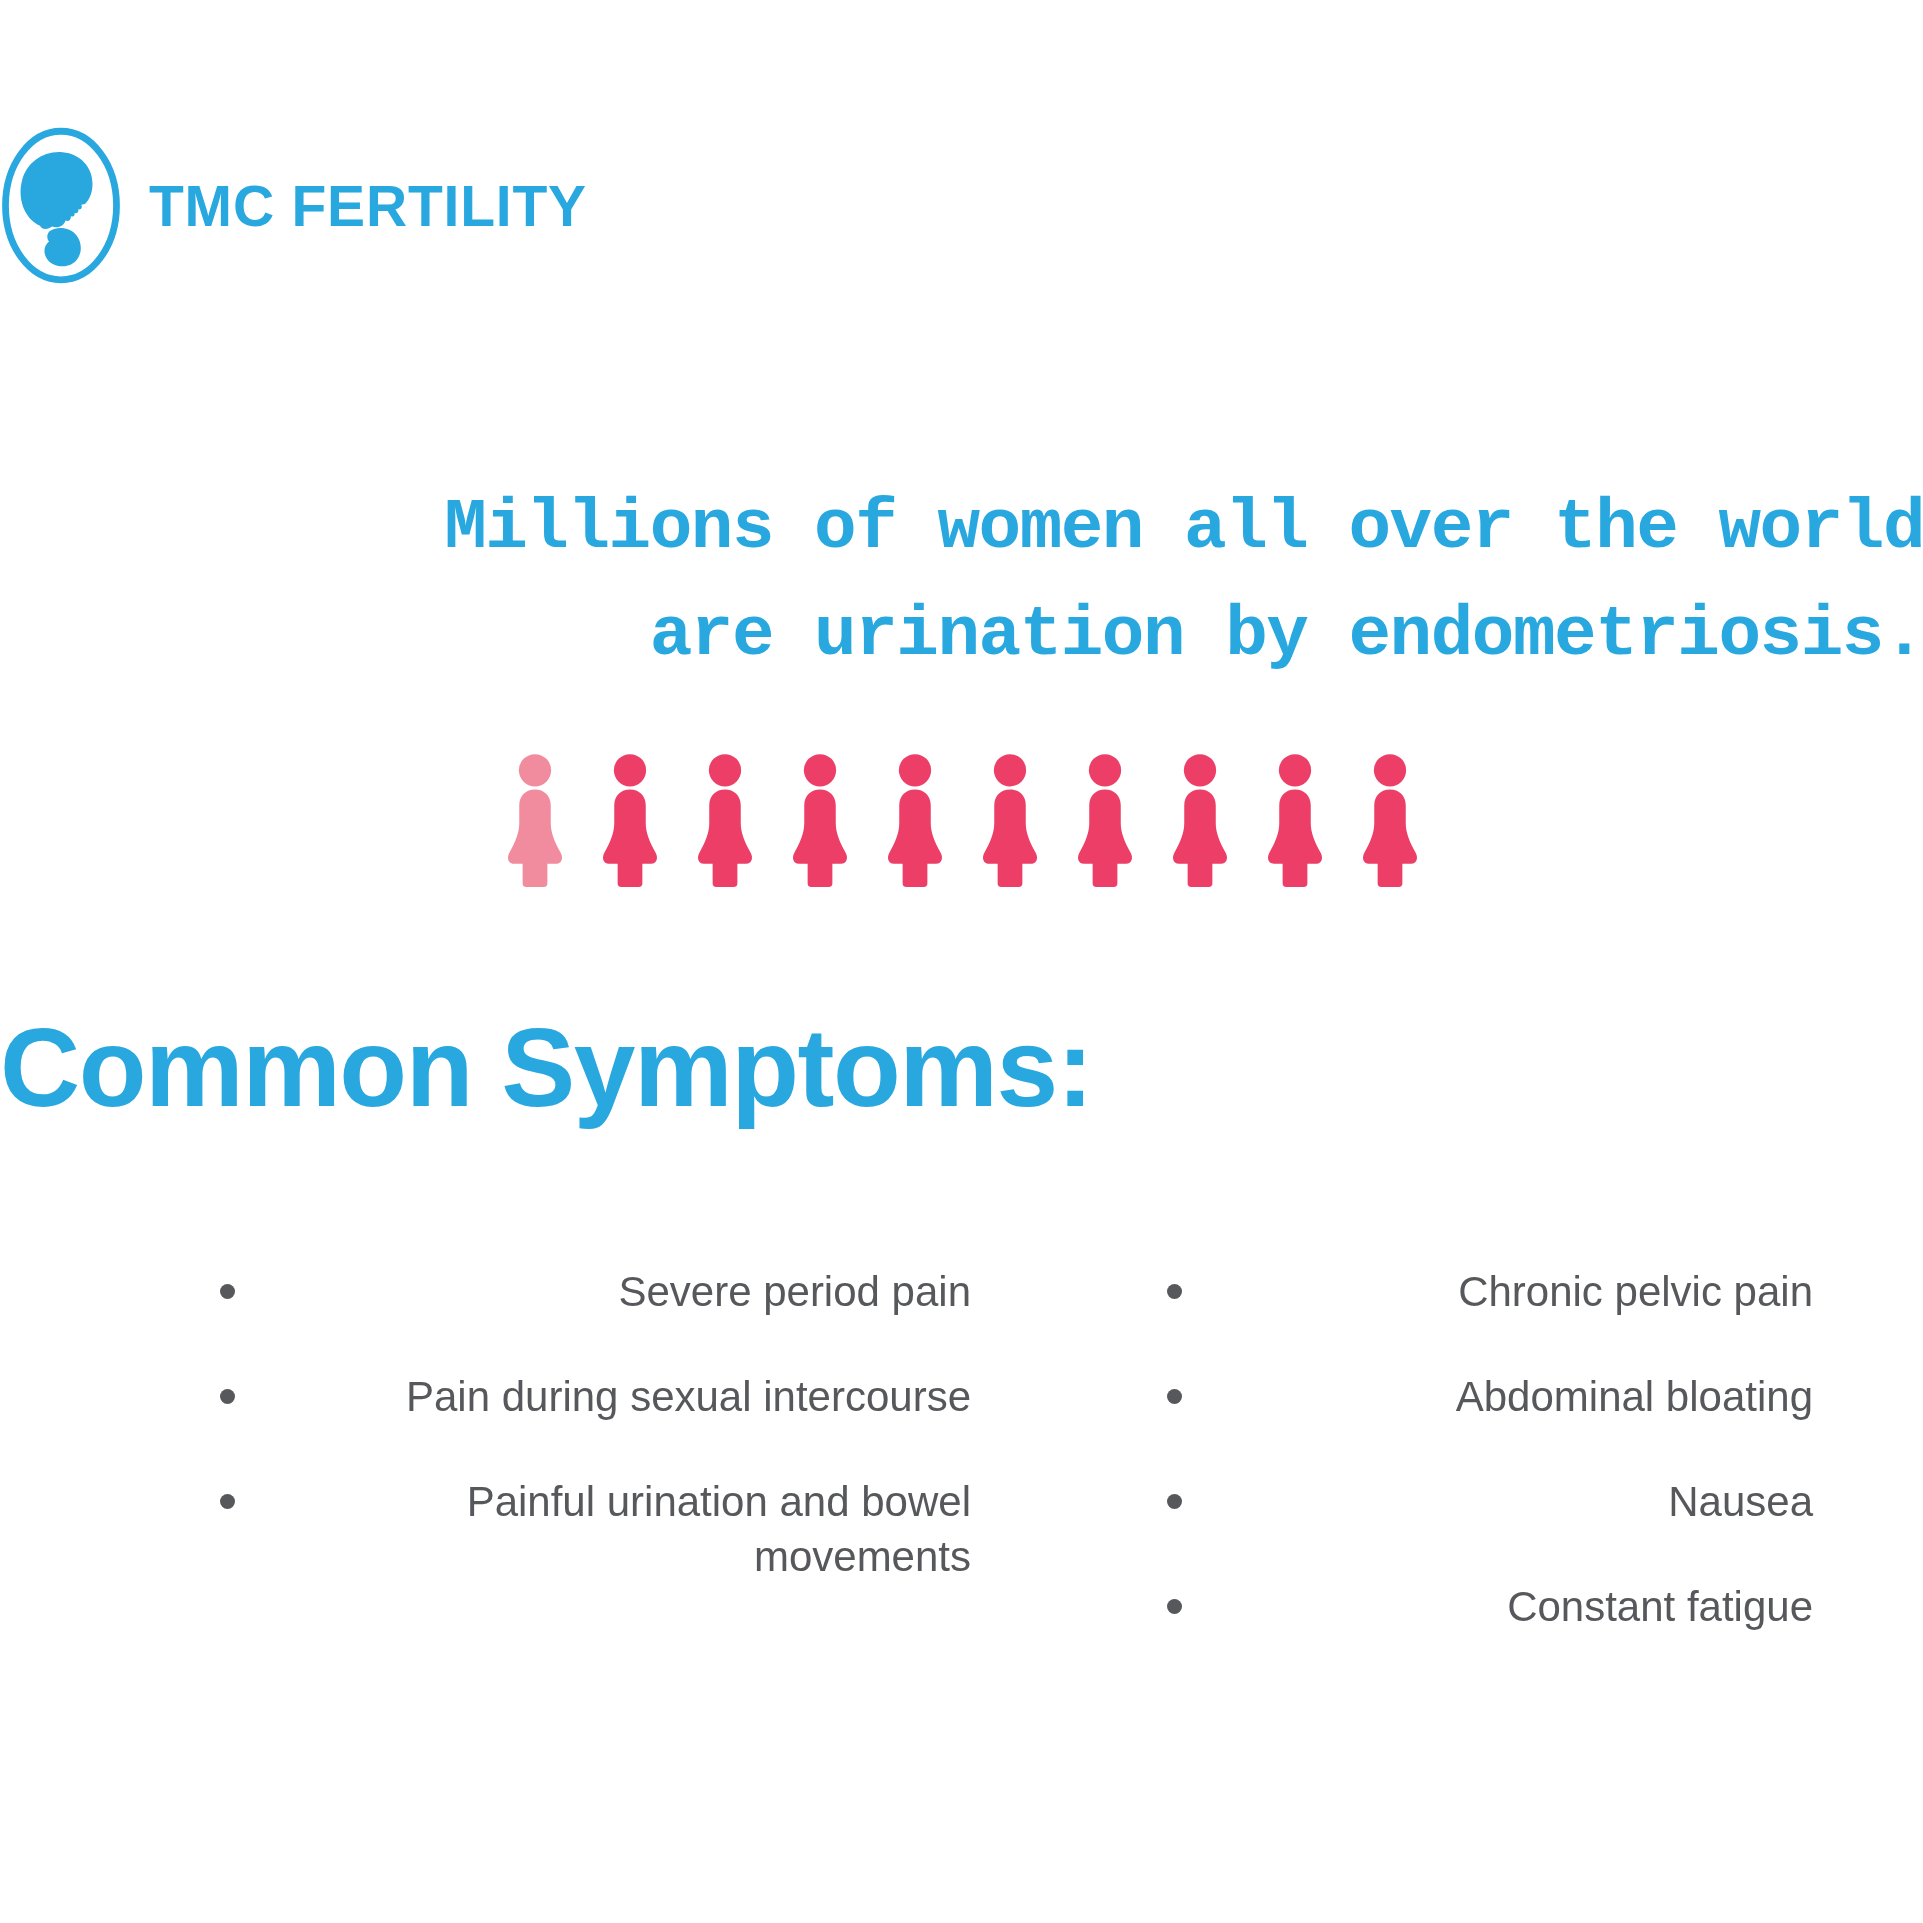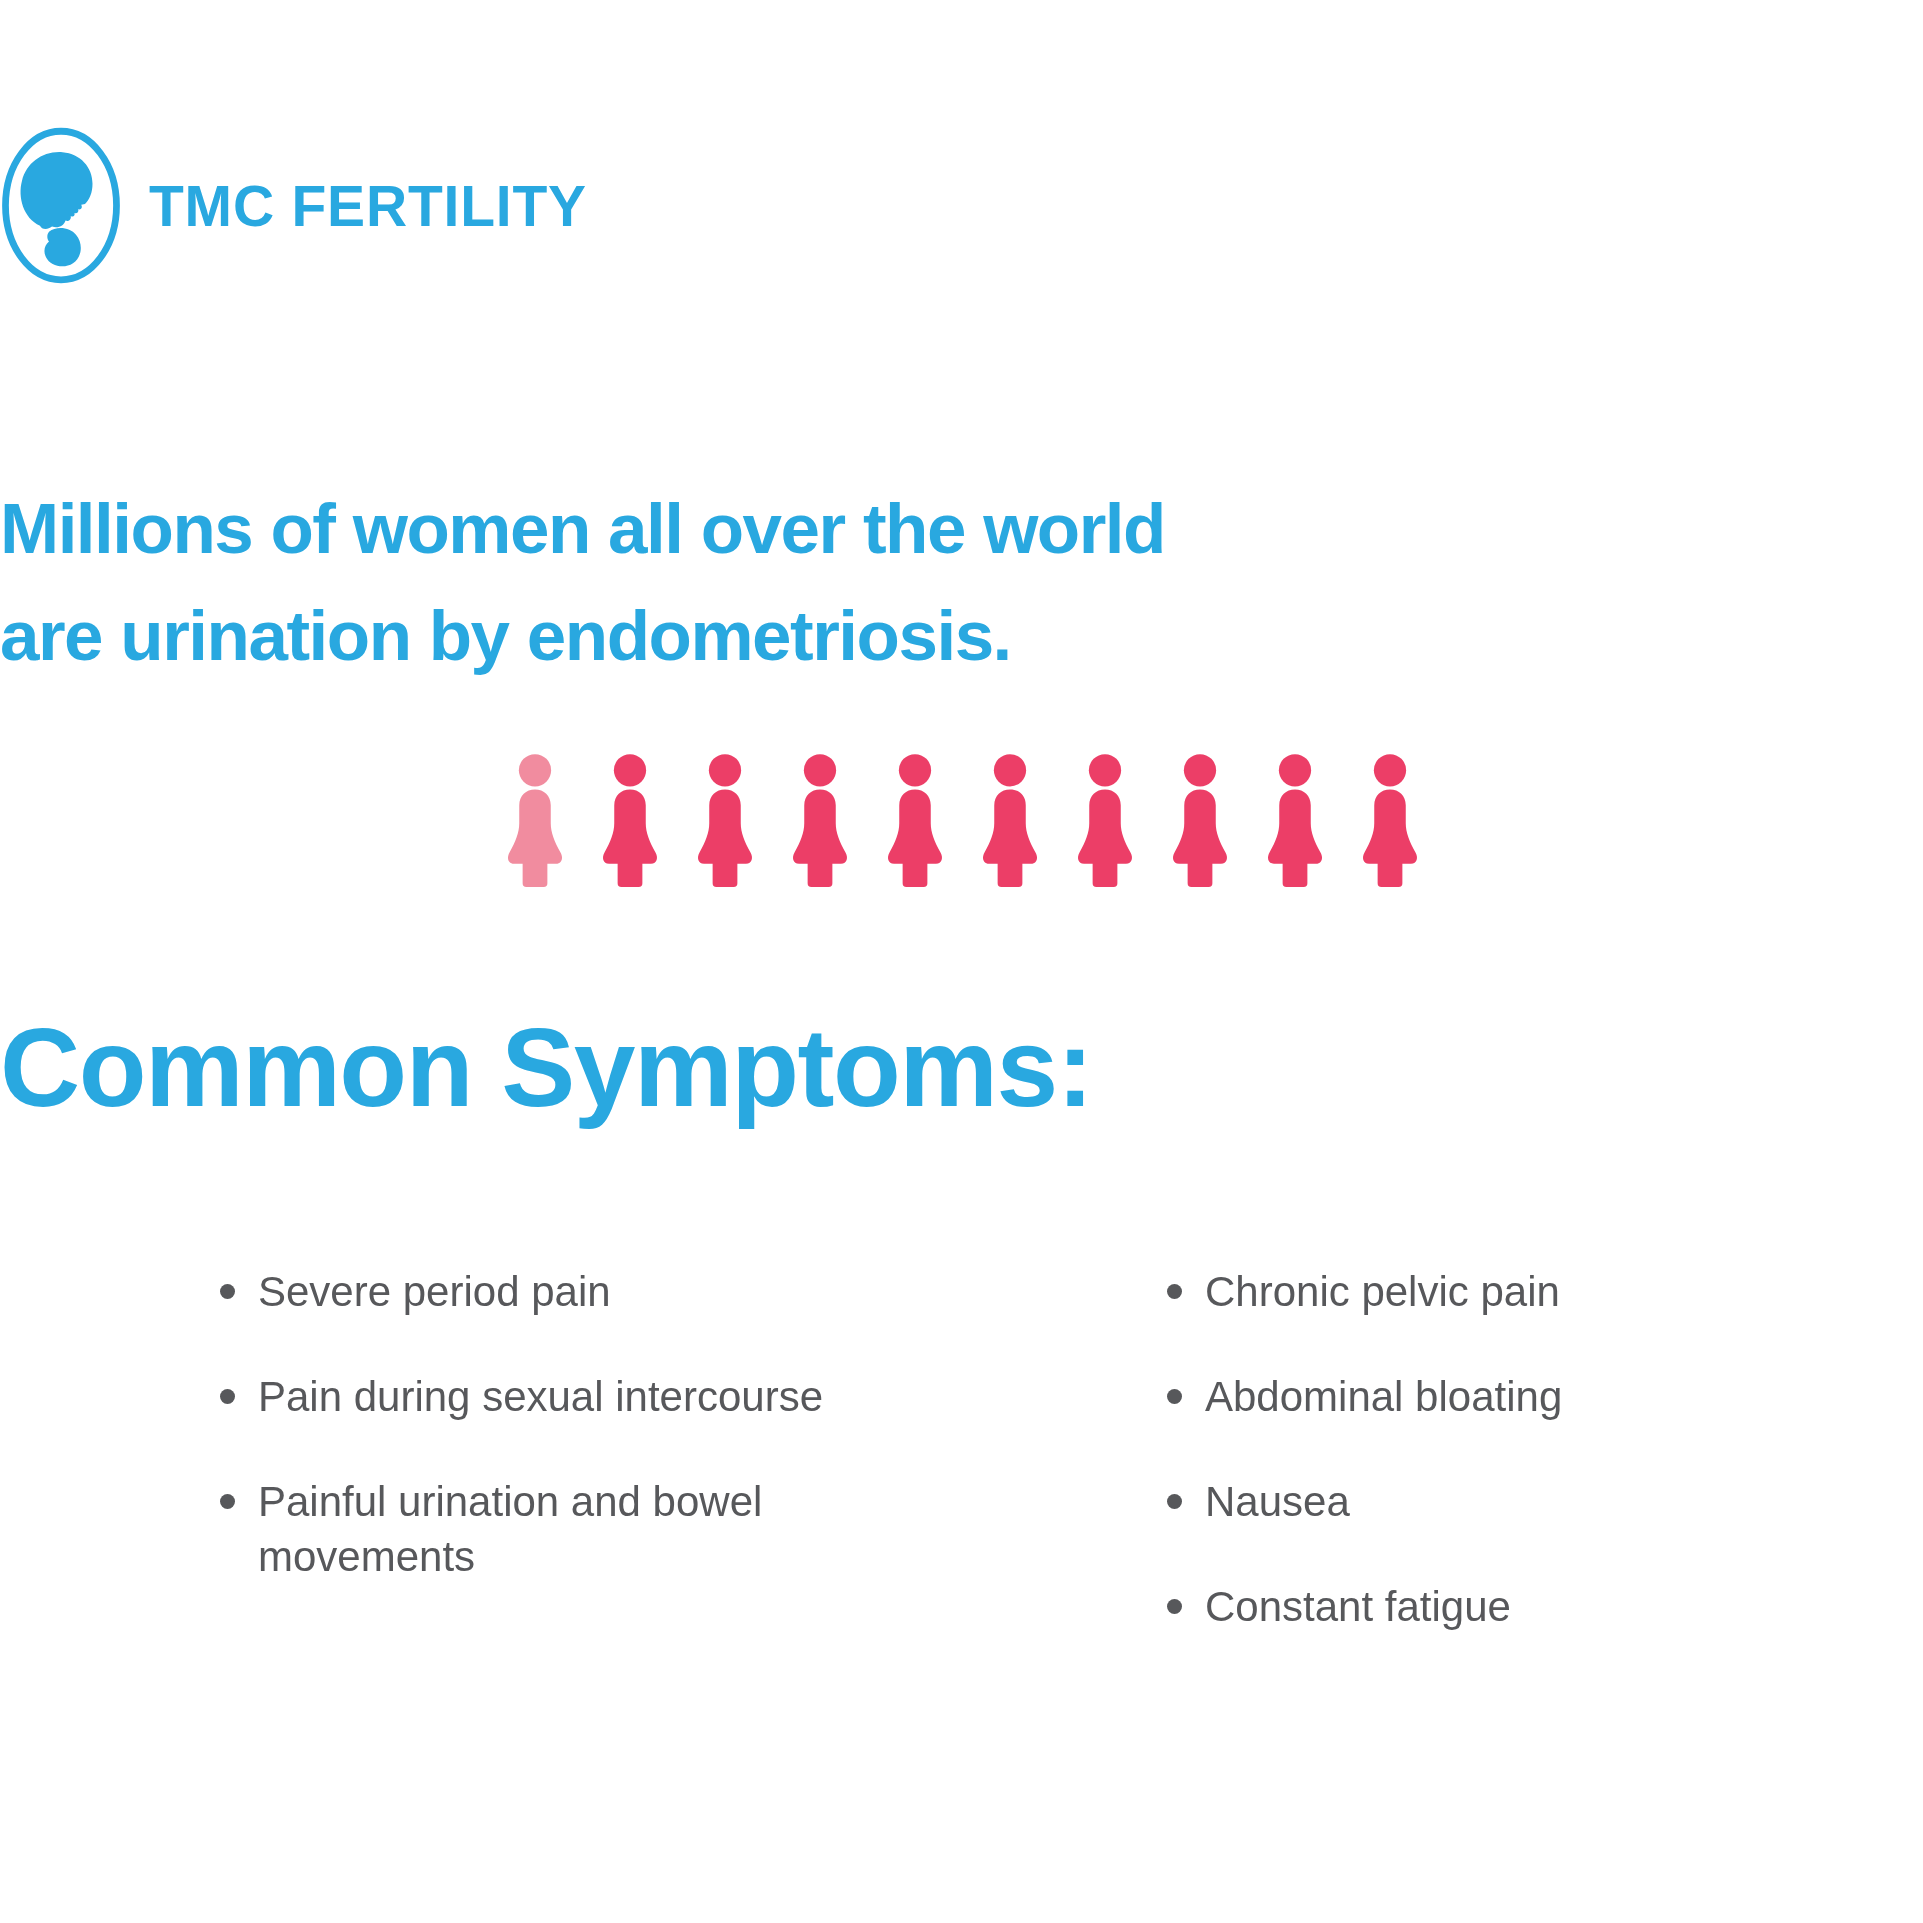--- a/index.html
+++ b/index.html
@@ -18,43 +18,43 @@
   .logo-mark{width:122px;height:159px;display:block;}
   .logo-mark .ring{fill:none;stroke:var(--brand-blue);stroke-width:9px;}
   .logo-mark .fetus{fill:var(--brand-blue);}
   .brand-name{
     font-size:57px;font-weight:bold;color:var(--brand-blue);
     letter-spacing:0.8px;white-space:nowrap;
   }
   
   .headline{
     position:absolute;top:475px;left:0;width:100%;
-    text-align:left;color:var(--brand-blue);
-    font-size:71px;font-weight:bold;line-height:107px;letter-spacing:-1.5px;
+    text-align:right;color:var(--brand-blue);
+    font-size:71px;font-weight:bold;line-height:107px;letter-spacing:-1.5px;font-family:Liberation Mono, monospace;
   }
   
   .icons-row{
     position:absolute;top:754px;left:0;width:100%;
     display:flex;justify-content:center;align-items:flex-start;gap:35px;
   }
   .woman-icon{width:60px;height:133px;display:block;fill:var(--pink-dark);}
   .woman-icon.highlighted{fill:var(--pink-light);}
   
   .symptoms-heading{
     position:absolute;top:999px;left:0;width:100%;
     color:var(--brand-blue);
     font-size:111px;font-weight:bold;letter-spacing:-1.5px;line-height:1.25;
   }
   
   .symptom-col{position:absolute;top:1264px;list-style:none;margin:0;padding:0;}
   .symptom-col.left{left:220px;width:751px;}
   .symptom-col.right{left:1167px;width:646px;}
   .symptom-item{
     position:relative;padding-left:38px;margin-bottom:50px;
-    color:var(--text-gray);font-size:42px;font-weight:500;line-height:55px;
+    color:var(--text-gray);font-size:42px;font-weight:500;line-height:55px;text-align:right;
   }
   .bullet{
     position:absolute;left:0;top:20px;width:15px;height:15px;
     border-radius:50%;background:var(--text-gray);
   }
 </style>
 </head>
 <body>
 
 <div class="page">

